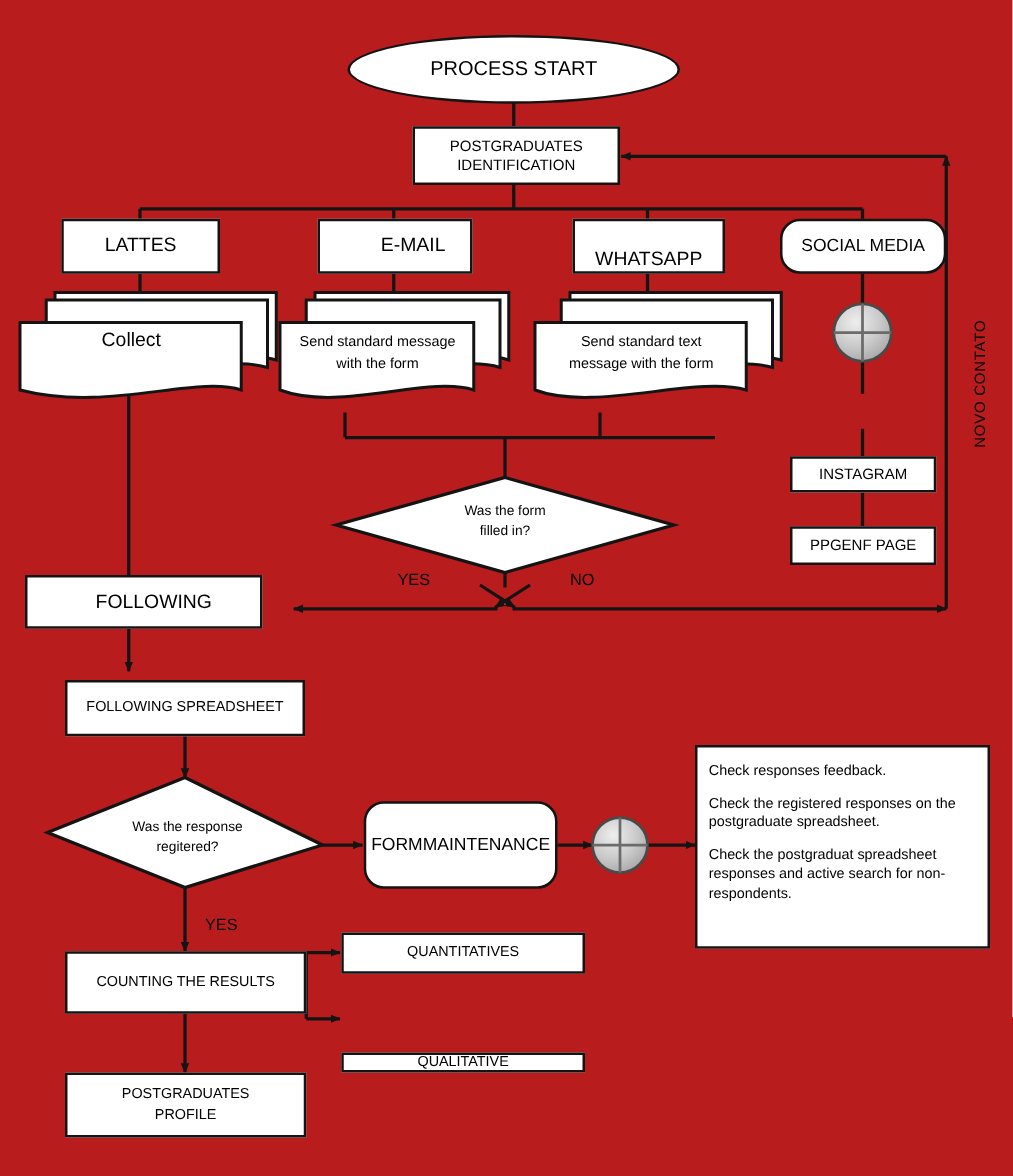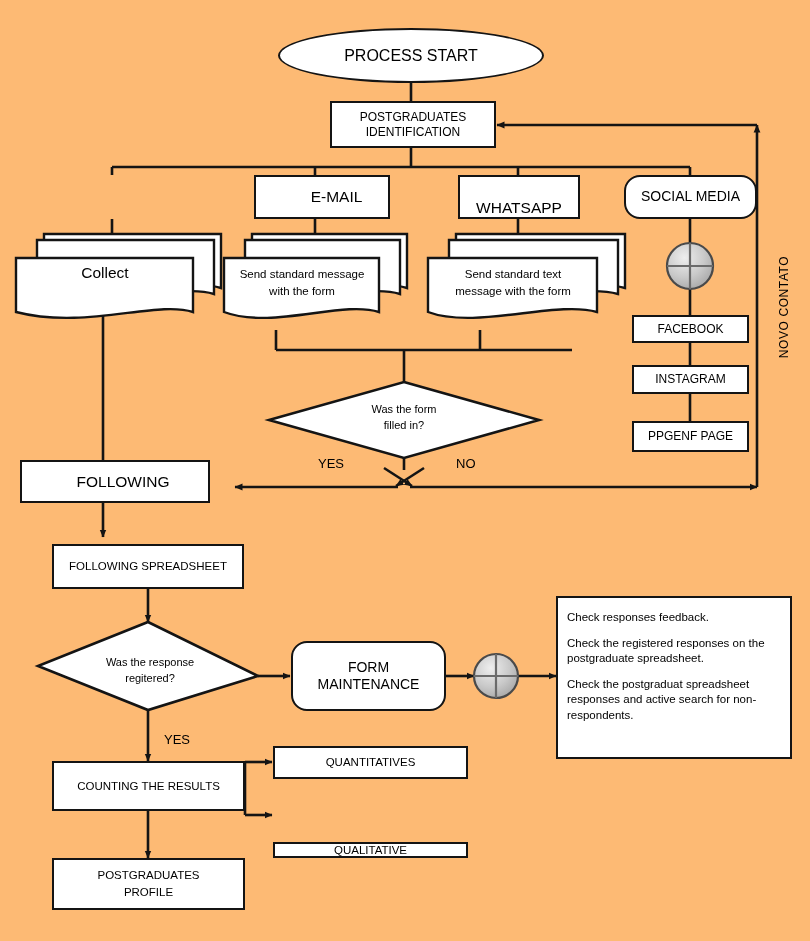--- a/index.html
+++ b/index.html
@@ -1,17 +1,17 @@
 <!DOCTYPE html>
 <html><head>
 <meta charset="utf-8">
 <style>
   html,body{margin:0;padding:0;background:#ffffff;}
   body{width:810px;height:941px;font-family:"Liberation Sans",sans-serif;color:#000;}
-  #stage{position:relative;width:810px;height:941px;overflow:hidden;background:#fdba74;}
+  #stage{position:relative;width:810px;height:941px;overflow:hidden;background:#b91c1c;}
   #wires{position:absolute;left:0;top:0;width:810px;height:941px;}
 
   .node{position:absolute;box-sizing:border-box;display:flex;align-items:center;justify-content:center;text-align:center;background:#fff;}
   .rect{border:2.5px solid #141414;line-height:1.25;}
   .rect.thin{border-width:2px;}
 
   .oval{border:2.5px solid #141414;border-radius:50%;}
 
   .label{position:absolute;background:transparent;white-space:nowrap;}
 
@@ -138,22 +138,25 @@
 
   <div class="node oval t16" style="left:278px;top:28px;width:266px;height:55px;">
     <span>PROCESS START</span>
   </div>
 
   <div class="node rect t12" style="left:330px;top:101px;width:166px;height:47px;flex-direction:column;">
     <span>POSTGRADUATES</span>
     <span>IDENTIFICATION</span>
   </div>
 
-
-  <div class="node rect t155" style="left:254px;top:175px;width:136px;height:44px;padding-left:29px;">
+  <div class="node rect t155" style="left:49px;top:175px;width:127px;height:44px;">
+    <span>LATTES</span>
+  </div>
+
+  <div class="node rect t155" style="left:254px;top:175px;width:124px;height:44px;padding-left:29px;">
     <span>E-MAIL</span>
   </div>
 
   <div class="node rect t155" style="left:458px;top:175px;width:122px;height:44px;align-items:flex-end;">
     <span>WHATSAPP</span>
   </div>
 
   <div class="node rect t14" style="left:624px;top:175px;width:133px;height:44px;">
     <span>SOCIAL MEDIA</span>
   </div>
@@ -165,23 +168,20 @@
   <div class="label t115" style="left:224px;top:266px;width:156px;text-align:center;line-height:1.45;">
     <div>Send standard message</div>
     <div>with the form</div>
   </div>
 
   <div class="label t115" style="left:428px;top:266px;width:170px;text-align:center;line-height:1.45;">
     <div>Send standard text</div>
     <div>message with the form</div>
   </div>
 
-  <div class="node rect thin t12" style="left:632px;top:315px;width:117px;height:28px;">
-    <span>FACEBOOK</span>
-  </div>
 
   <div class="node rect thin t12" style="left:632px;top:365px;width:117px;height:29px;">
     <span>INSTAGRAM</span>
   </div>
 
   <div class="node rect thin t12" style="left:632px;top:421px;width:117px;height:31px;">
     <span>PPGENF PAGE</span>
   </div>
 
   <div class="label t11" style="left:344px;top:402px;width:120px;text-align:center;line-height:1.45;">
@@ -206,21 +206,21 @@
 
   <div class="label t11" style="left:88px;top:655px;width:124px;text-align:center;line-height:1.45;">
     <div>Was the response</div>
     <div>regitered?</div>
   </div>
 
   <div class="label t13" style="left:164px;top:732px;">
     <span>YES</span>
   </div>
 
-  <div class="node rect t14" style="left:291px;top:641px;width:155px;height:70px;flex-direction:column;">
+  <div class="node rect t14" style="left:291px;top:641px;width:155px;height:70px;">
     <span>FORM</span>
     <span>MAINTENANCE</span>
   </div>
 
   <div class="node rect t115" style="left:556px;top:596px;width:236px;height:163px;align-items:flex-start;justify-content:flex-start;padding:8px 8px 4px 9px;flex-direction:column;text-align:left;">
     <div style="line-height:1.35;margin:4px 0 10px 0;">Check responses feedback.</div>
     <div style="line-height:1.35;margin:0 0 10px 0;">Check the registered responses on the postgraduate spreadsheet.</div>
     <div style="line-height:1.35;margin:0;">Check the postgraduat spreadsheet responses and active search for non-respondents.</div>
   </div>
 

